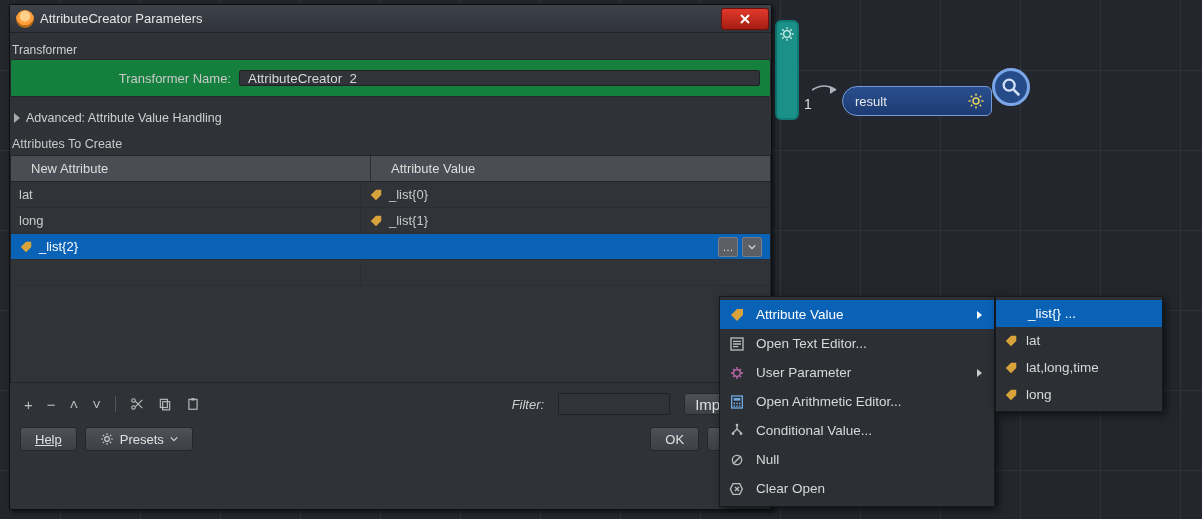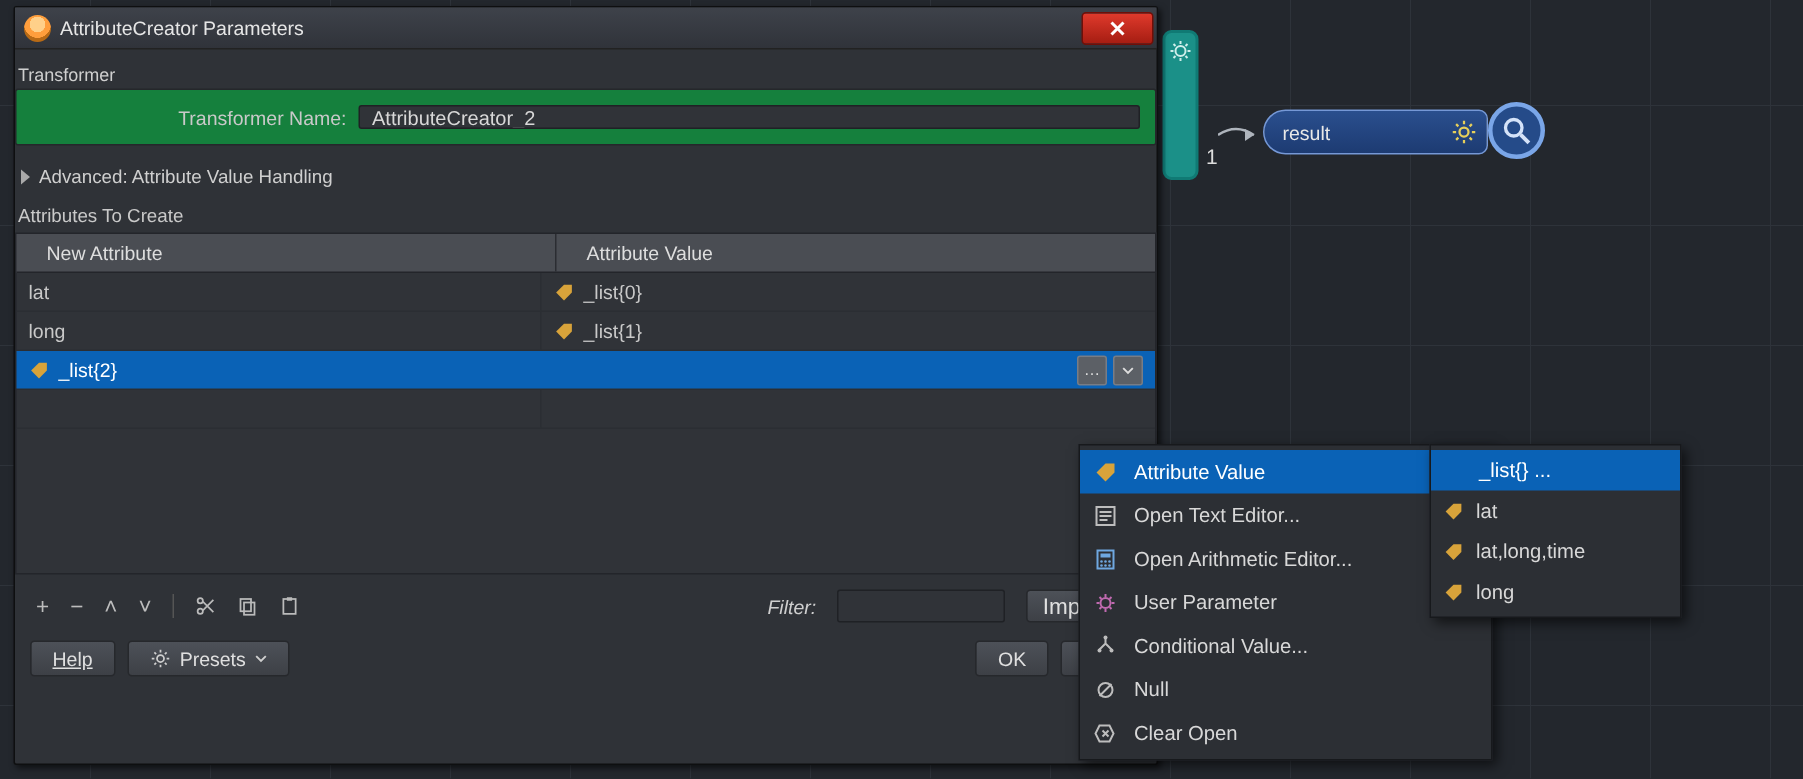--- a/index.html
+++ b/index.html
@@ -33,21 +33,21 @@
   }
   .bg-port svg { width:16px; height:16px; }
   .port-badge {
     position:absolute; left: 804px; top: 96px; color:#ddd; font-size:14px;
   }
   .arrow {
     position:absolute; left: 812px; top: 82px; width: 30px; height: 16px;
     color:#aaa;
   }
   .result-node {
-    position:absolute; left: 842px; top: 73px;
+    position:absolute; left: 842px; top: 86px;
     width: 150px; height: 30px;
     background: linear-gradient(#2a4f8e,#1d3b72);
     border: 1px solid #7598d6;
     border-radius: 15px 6px 6px 15px;
     display:flex; align-items:center;
     color:#e8e8e8; padding-left:12px; gap:4px;
   }
   .result-gear {
     margin-left:auto; margin-right:4px; width:22px; height:22px;
     display:flex; align-items:center; justify-content:center;
@@ -157,21 +157,21 @@
     display:flex; align-items:center; gap:10px; height:29px; padding:0 12px 0 8px;
     color:#d8d8d8; font-size:13.5px; cursor:pointer;
   }
   .ctx-item .arrow-r { margin-left:auto; width:0;height:0;border-top:4px solid transparent;border-bottom:4px solid transparent;border-left:5px solid #c9c9c9; }
   .ctx-item.sel { background:#0a62b6; color:#fff; }
   .ctx-item.sel .arrow-r { border-left-color:#fff; }
   .ctx-icon { width:18px; height:18px; display:flex; align-items:center; justify-content:center; }
 
   
   .sub-menu {
-    position:absolute; left: 953px; top: 296px;
+    position:absolute; left: 995px; top: 296px;
     width: 168px; background:#2c2f34; border:1px solid #17191c;
     box-shadow:3px 3px 8px rgba(0,0,0,.6);
     padding:3px 0;
   }
   .sub-item { display:flex; align-items:center; gap:8px; height:27px; padding:0 12px 0 8px; color:#d8d8d8; font-size:13.5px; cursor:pointer;}
   .sub-item.sel { background:#0a62b6; color:#fff; }
 
   .tag-svg { flex-shrink:0; }
   .ico { display:inline-flex; }
 </style>
@@ -343,45 +343,45 @@
         <svg width="16" height="16" viewBox="0 0 24 24">
           <rect x="3" y="3" width="18" height="18" fill="none" stroke="#bdbdbd" stroke-width="2"></rect>
           <path d="M6 8h12M6 12h12M6 16h8" stroke="#bdbdbd" stroke-width="2"></path>
         </svg>
       </span>
     <span>Open Text Editor...</span>
   </div>
   <div class="ctx-item">
     <span class="ctx-icon">
         <svg width="16" height="16" viewBox="0 0 24 24">
+          <circle cx="12" cy="12" r="5" fill="none" stroke="#c06ab0" stroke-width="2"></circle>
+          <path d="M12 3v3M12 18v3M3 12h3M18 12h3M6 6l2 2M16 16l2 2M18 6l-2 2M6 18l2-2" stroke="#c06ab0" stroke-width="2"></path>
+        </svg>
+      </span>
+    <span>User Parameter</span>
+    <span class="arrow-r"></span>
+  </div>
+  <div class="ctx-item">
+    <span class="ctx-icon">
+        <svg width="16" height="16" viewBox="0 0 24 24">
           <rect x="4" y="3" width="16" height="18" fill="none" stroke="#6fa8e0" stroke-width="2"></rect>
           <rect x="7" y="6" width="10" height="4" fill="#6fa8e0"></rect>
           <circle cx="8" cy="14" r="1.3" fill="#6fa8e0"></circle>
           <circle cx="12" cy="14" r="1.3" fill="#6fa8e0"></circle>
           <circle cx="16" cy="14" r="1.3" fill="#6fa8e0"></circle>
           <circle cx="8" cy="18" r="1.3" fill="#6fa8e0"></circle>
           <circle cx="12" cy="18" r="1.3" fill="#6fa8e0"></circle>
           <circle cx="16" cy="18" r="1.3" fill="#6fa8e0"></circle>
         </svg>
       </span>
     <span>Open Arithmetic Editor...</span>
   </div>
   <div class="ctx-item">
     <span class="ctx-icon">
         <svg width="16" height="16" viewBox="0 0 24 24">
-          <circle cx="12" cy="12" r="5" fill="none" stroke="#c06ab0" stroke-width="2"></circle>
-          <path d="M12 3v3M12 18v3M3 12h3M18 12h3M6 6l2 2M16 16l2 2M18 6l-2 2M6 18l2-2" stroke="#c06ab0" stroke-width="2"></path>
-        </svg>
-      </span>
-    <span>User Parameter</span>
-    <span class="arrow-r"></span>
-  </div>
-  <div class="ctx-item">
-    <span class="ctx-icon">
-        <svg width="16" height="16" viewBox="0 0 24 24">
           <path d="M12 3 v6 M12 9 l-6 6 M12 9 l6 6" stroke="#bdbdbd" stroke-width="2" fill="none"></path>
           <circle cx="12" cy="3" r="2" fill="#bdbdbd"></circle>
           <circle cx="6" cy="16" r="2" fill="#bdbdbd"></circle>
           <circle cx="18" cy="16" r="2" fill="#bdbdbd"></circle>
         </svg>
       </span>
     <span>Conditional Value...</span>
   </div>
   <div class="ctx-item">
     <span class="ctx-icon">

